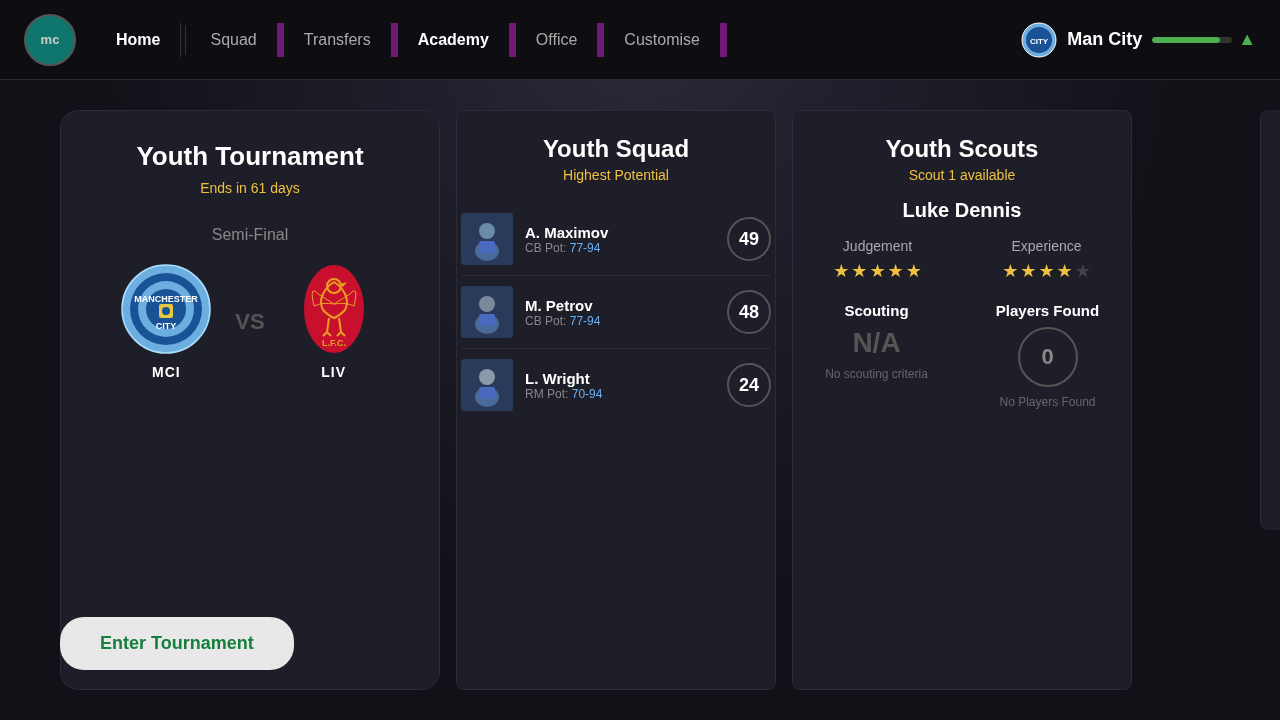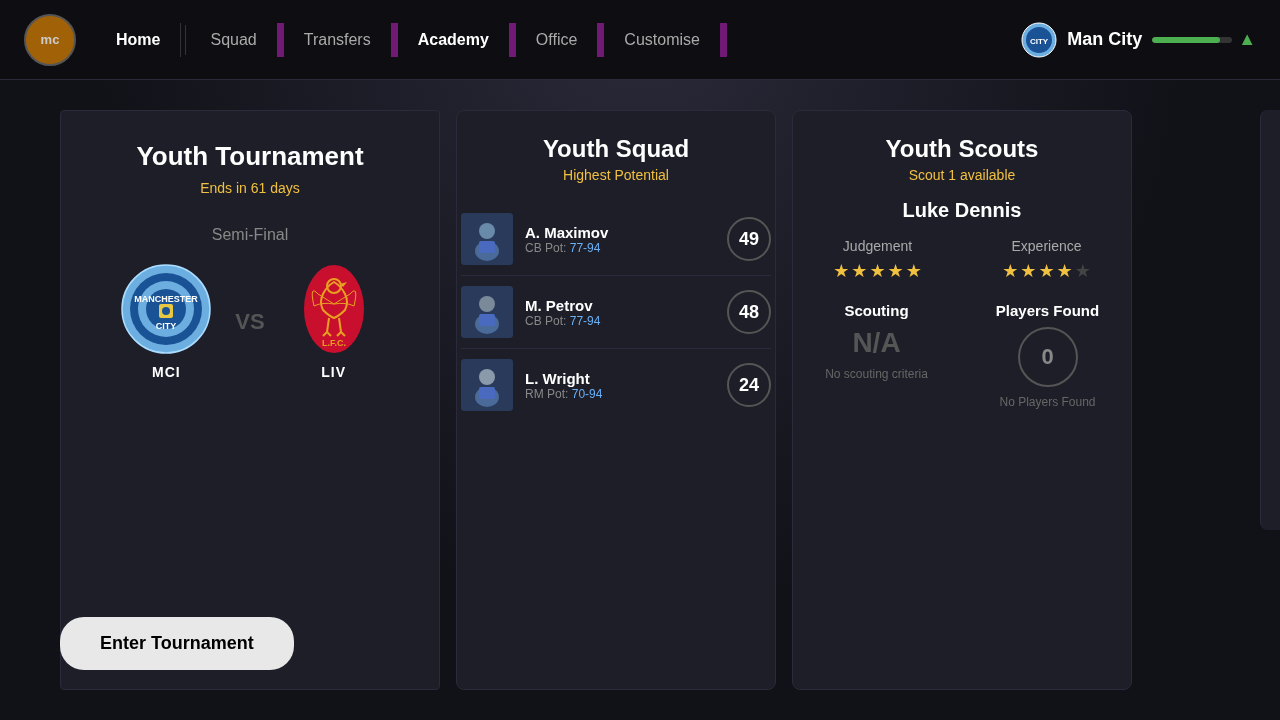--- a/index.html
+++ b/index.html
@@ -37,21 +37,21 @@
       height: 52px;
       border: 2px solid #555;
       border-radius: 50%;
       display: flex;
       align-items: center;
       justify-content: center;
       font-weight: bold;
       font-size: 13px;
       color: #ccc;
       margin-right: 20px;
-      background: #a16207;
+      background: #0f766e;
       flex-shrink: 0;
     }
 
     .nav {
       display: flex;
       align-items: center;
       gap: 0;
       flex: 1;
     }
 
@@ -124,21 +124,21 @@
       display: flex;
       gap: 16px;
       padding: 30px 60px;
       height: calc(720px - 80px);
     }
 
     
     .tournament-card {
       background: #1e1e28;
       border: 1px solid #2a2a3a;
-      border-radius: 4px;
+      border-radius: 18px;
       width: 380px;
       min-height: 420px;
       padding: 30px 24px;
       display: flex;
       flex-direction: column;
       flex-shrink: 0;
     }
 
     .card-title {
       font-size: 26px;
@@ -395,21 +395,21 @@
 
     
     .enter-btn-container {
       position: absolute;
       bottom: 50px;
       left: 60px;
     }
 
     .enter-btn {
       background: #e8e8e8;
-      color: #000000;
+      color: #15803d;
       border: none;
       border-radius: 24px;
       padding: 16px 40px;
       font-size: 18px;
       font-weight: bold;
       cursor: pointer;
       min-width: 210px;
     }
 
     

